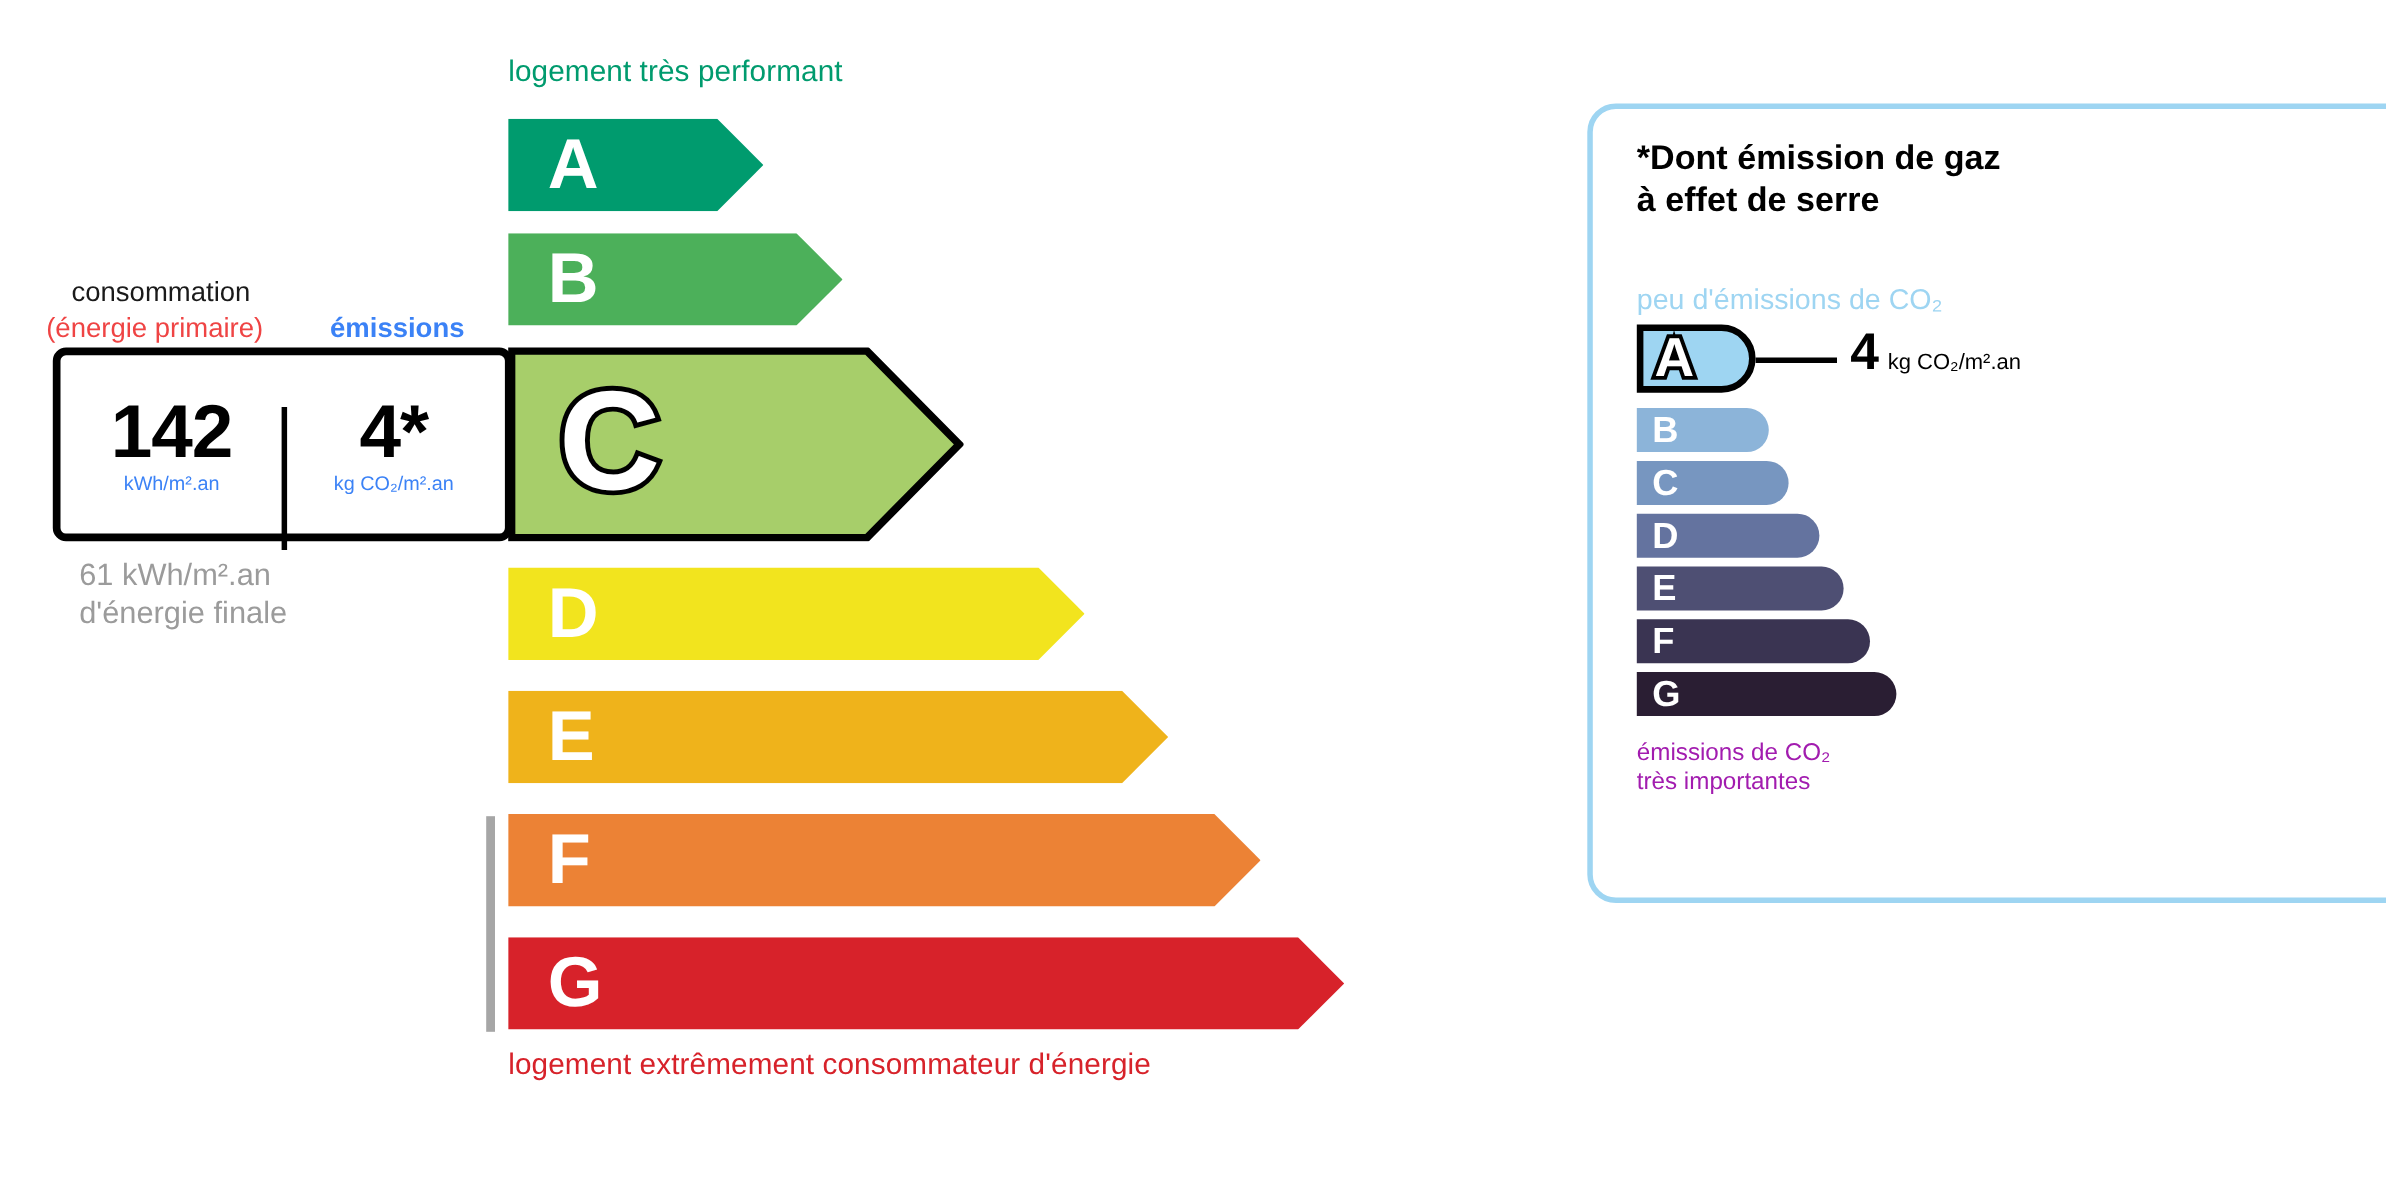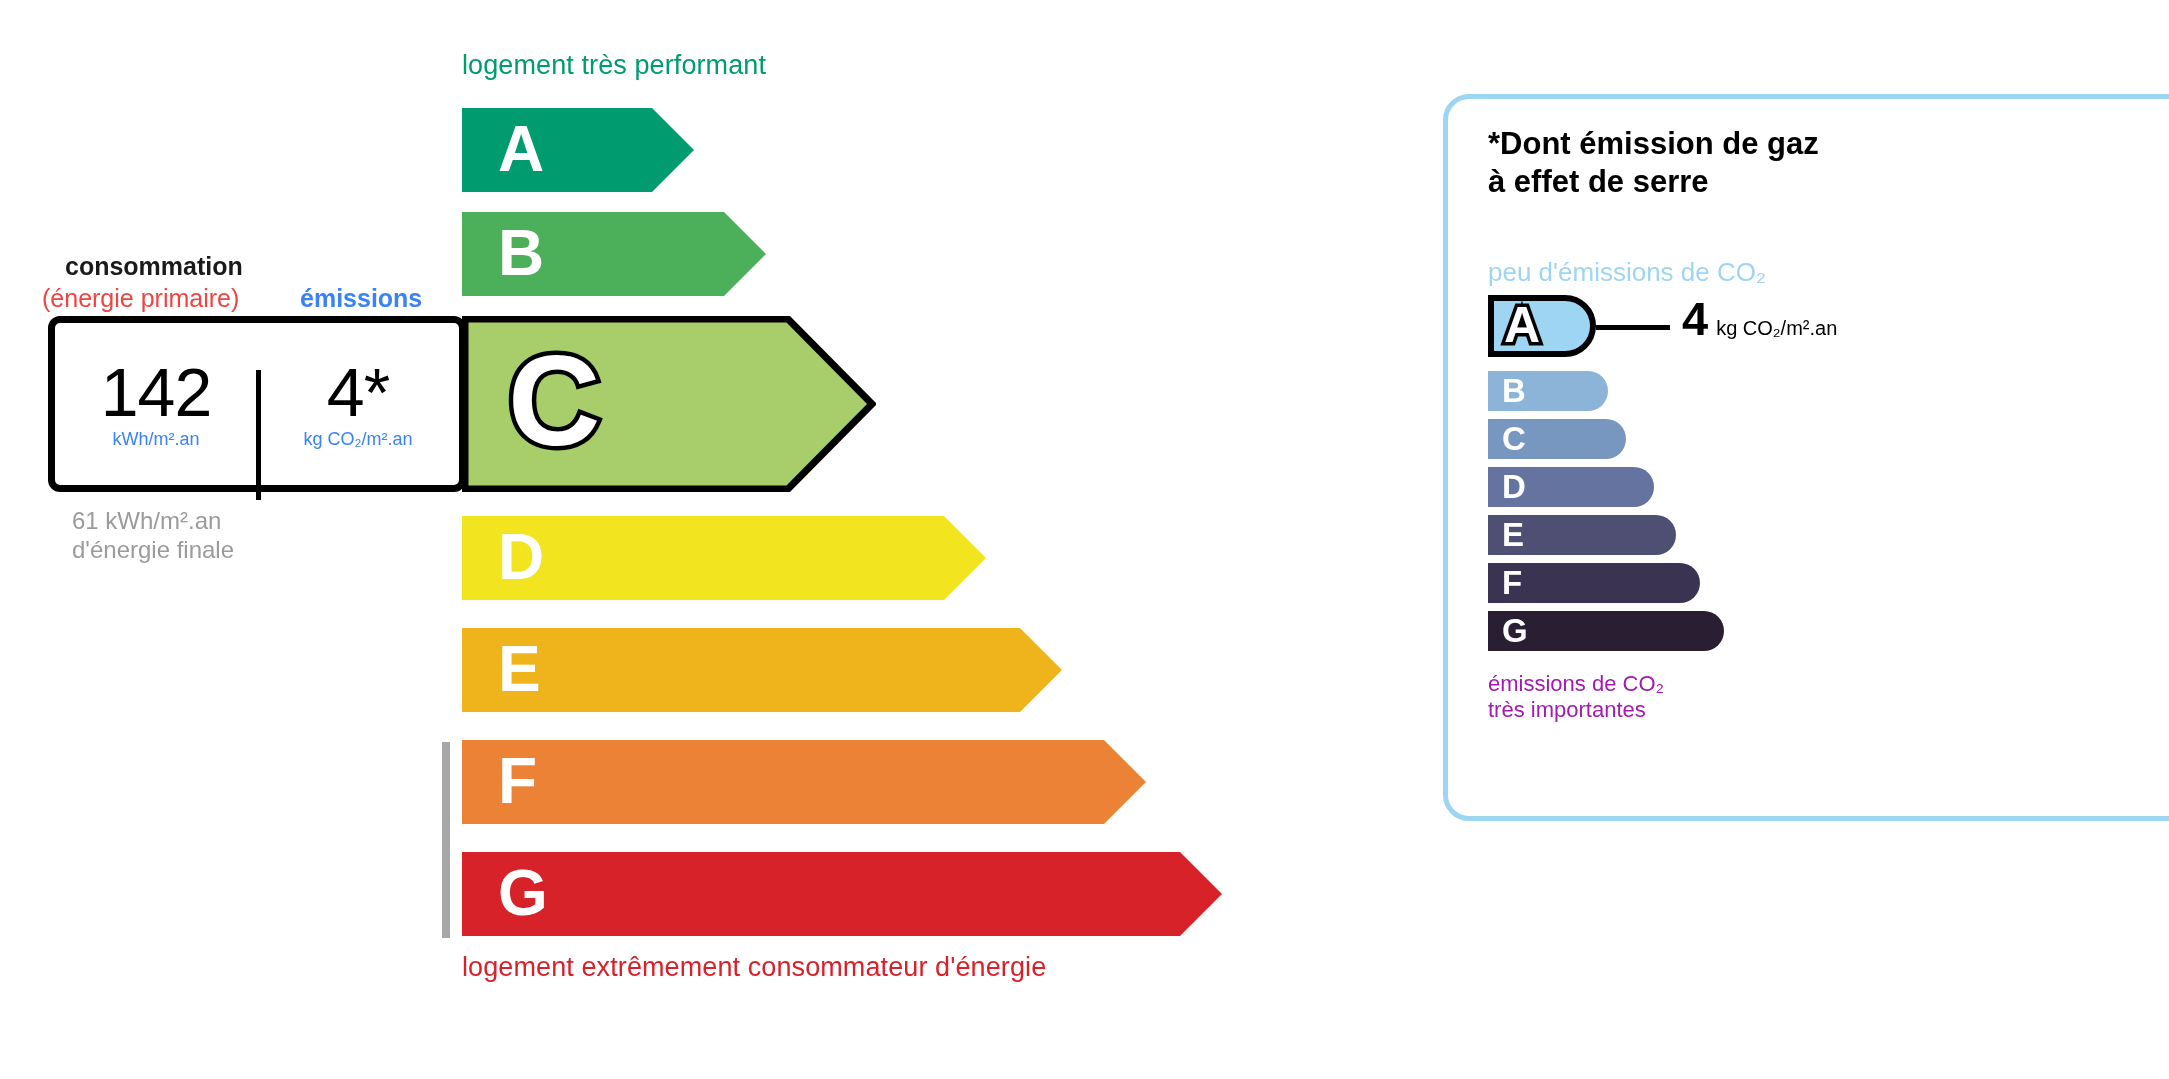--- a/index.html
+++ b/index.html
@@ -95,46 +95,46 @@
   }
   .value-cell + .value-cell::before {
     content: "";
     position: absolute;
     left: -1px; top: 12px;
     width: 5px; height: 130px;
     background: #000000;
   }
   .value-number {
     font-size: 68px;
-    font-weight: normal;
+    font-weight: bold;
     line-height: 1.02;
     color: #000000;
     letter-spacing: -1px;
   }
   .value-unit {
     font-size: 18px;
     color: #3b82f6;
     margin-top: 2px;
     white-space: nowrap;
   }
 
   .box-label {
     position: absolute;
     font-size: 25px;
     white-space: nowrap;
   }
-  #label-conso      { left: 65px;  top: 252px;  color: #1a1a1a; font-weight: bold; }
+  #label-conso      { left: 65px;  top: 252px;  color: #1a1a1a; }
   #label-conso-sub  { left: 42px;  top: 284px;  color: #ef4444; }
   #label-emissions  { left: 300px; top: 284px;  color: #3b82f6; font-weight: bold; }
 
   #final-energy {
     position: absolute;
     left: 72px;
     top: 506px;
-    font-size: 24px;
+    font-size: 28px;
     line-height: 1.22;
     color: #9b9b9b;
     white-space: nowrap;
   }
 
   
   #passoire-bar {
     position: absolute;
     left: 442px;
     top: 742px;

